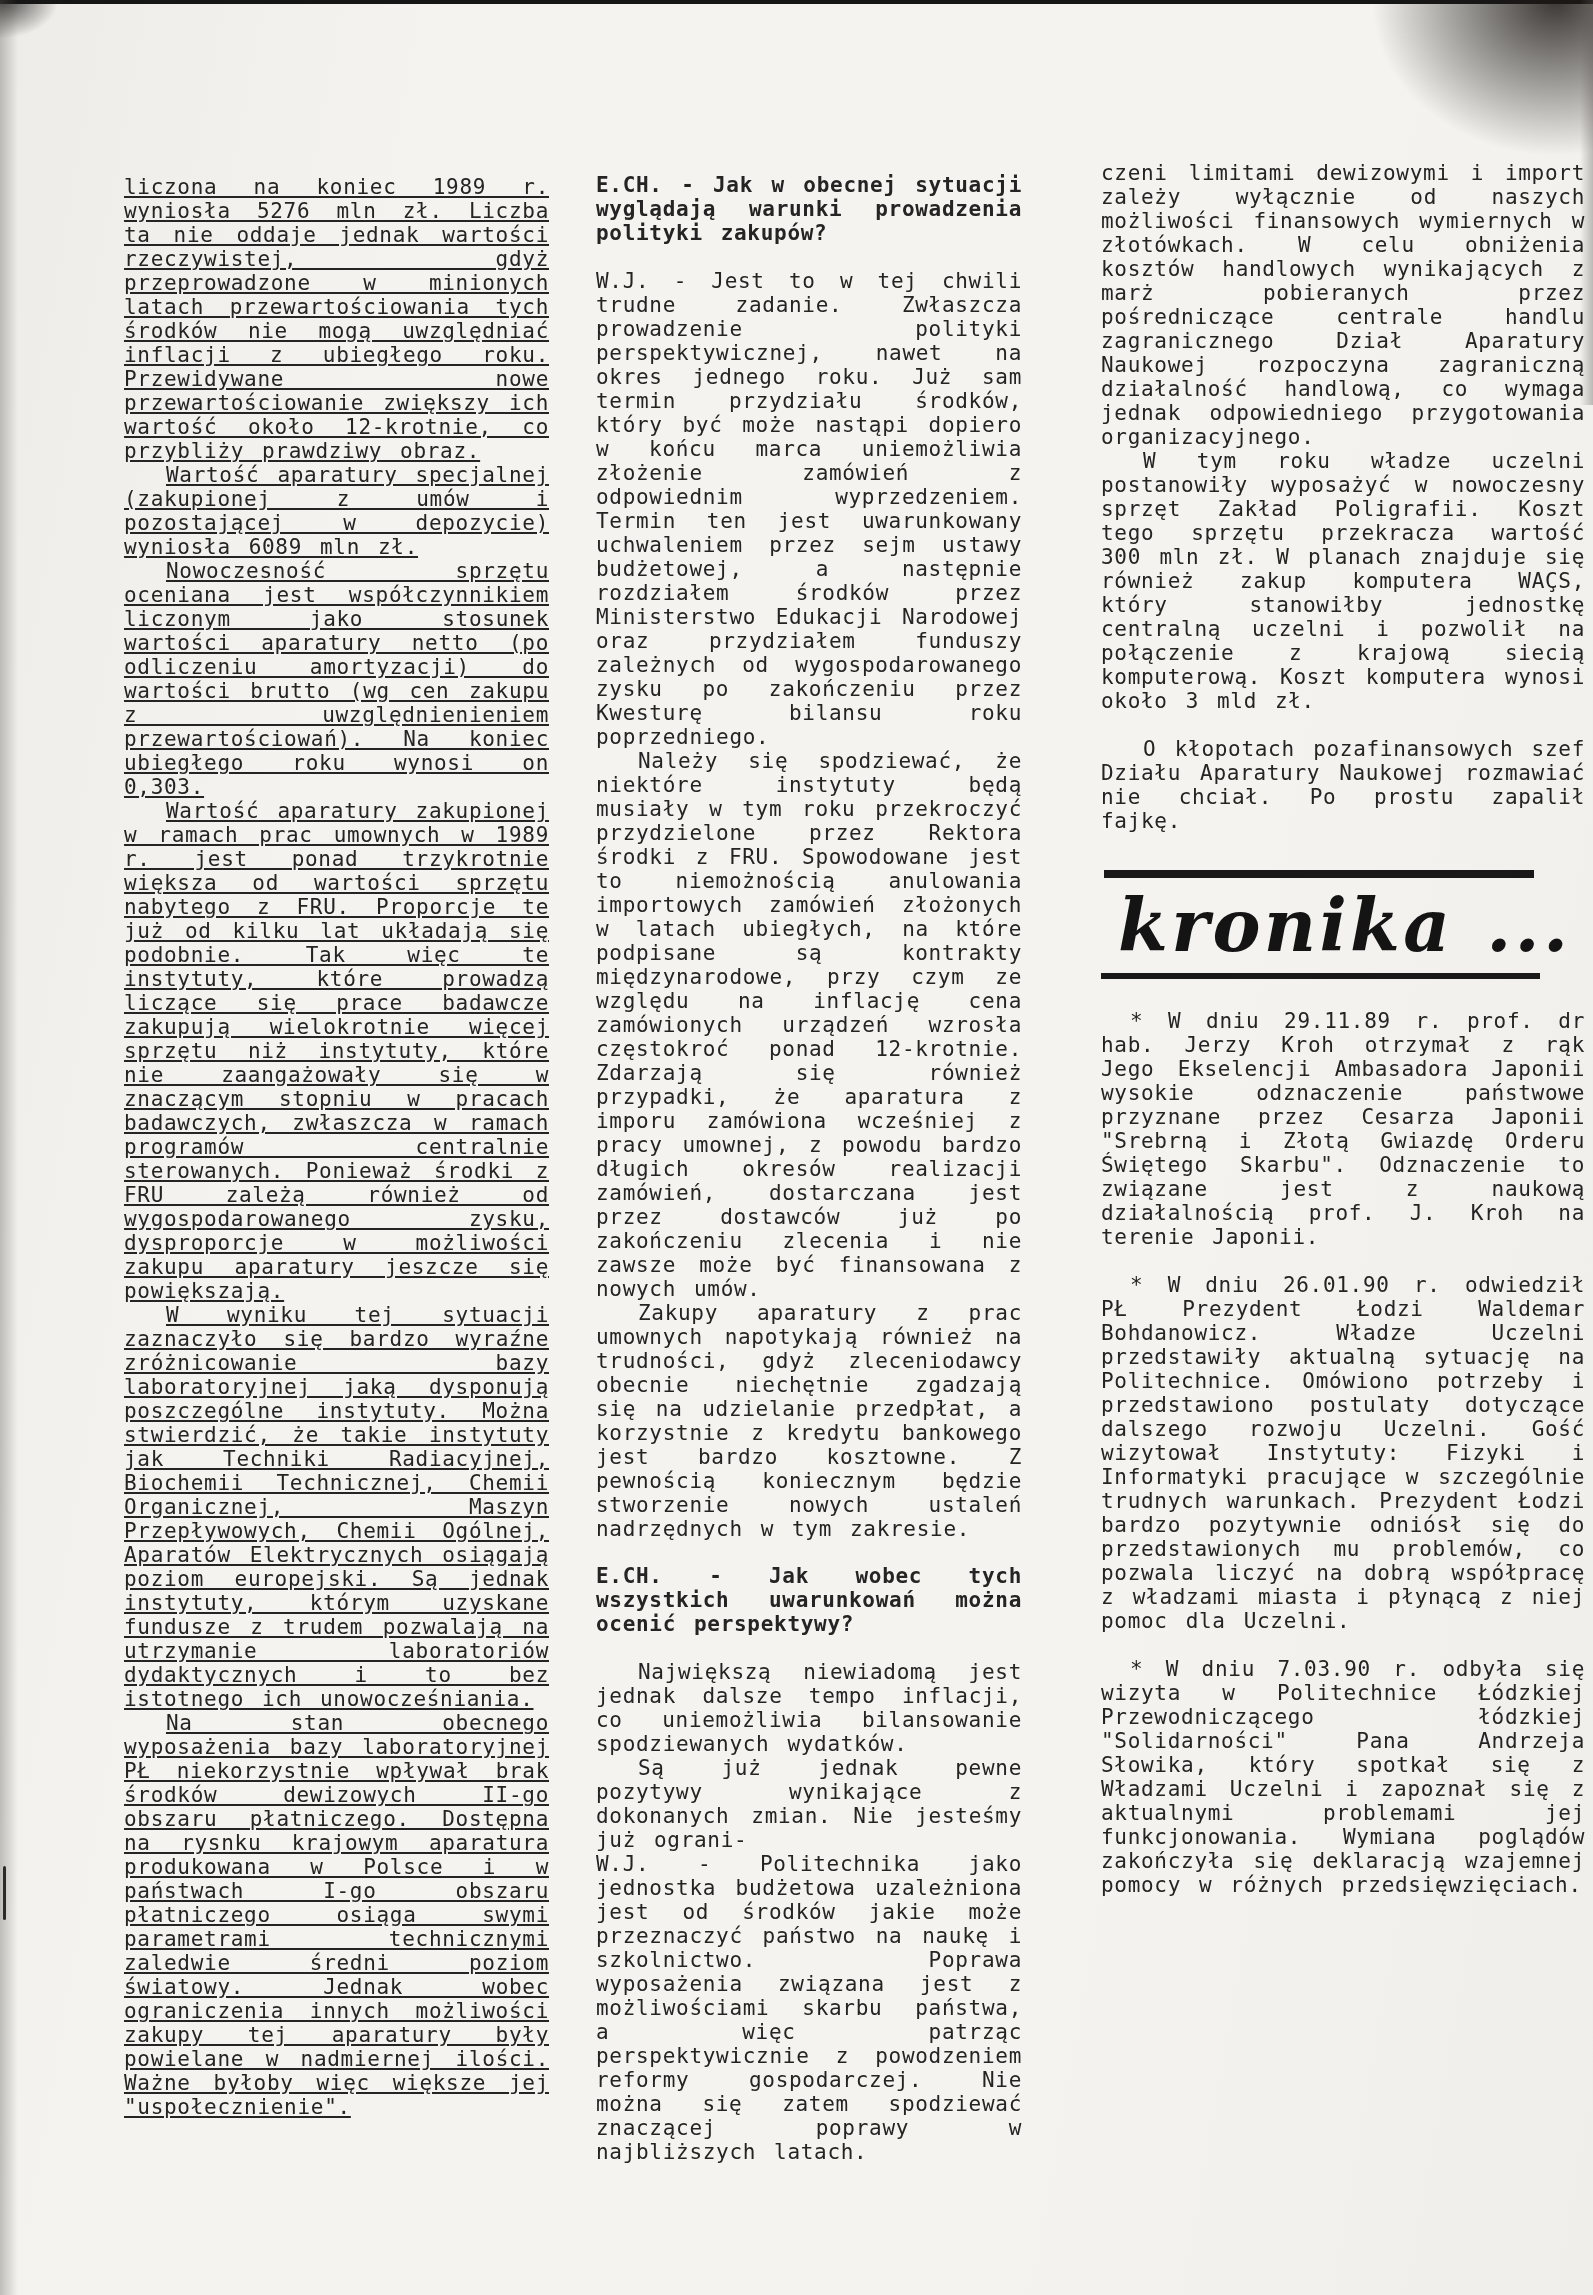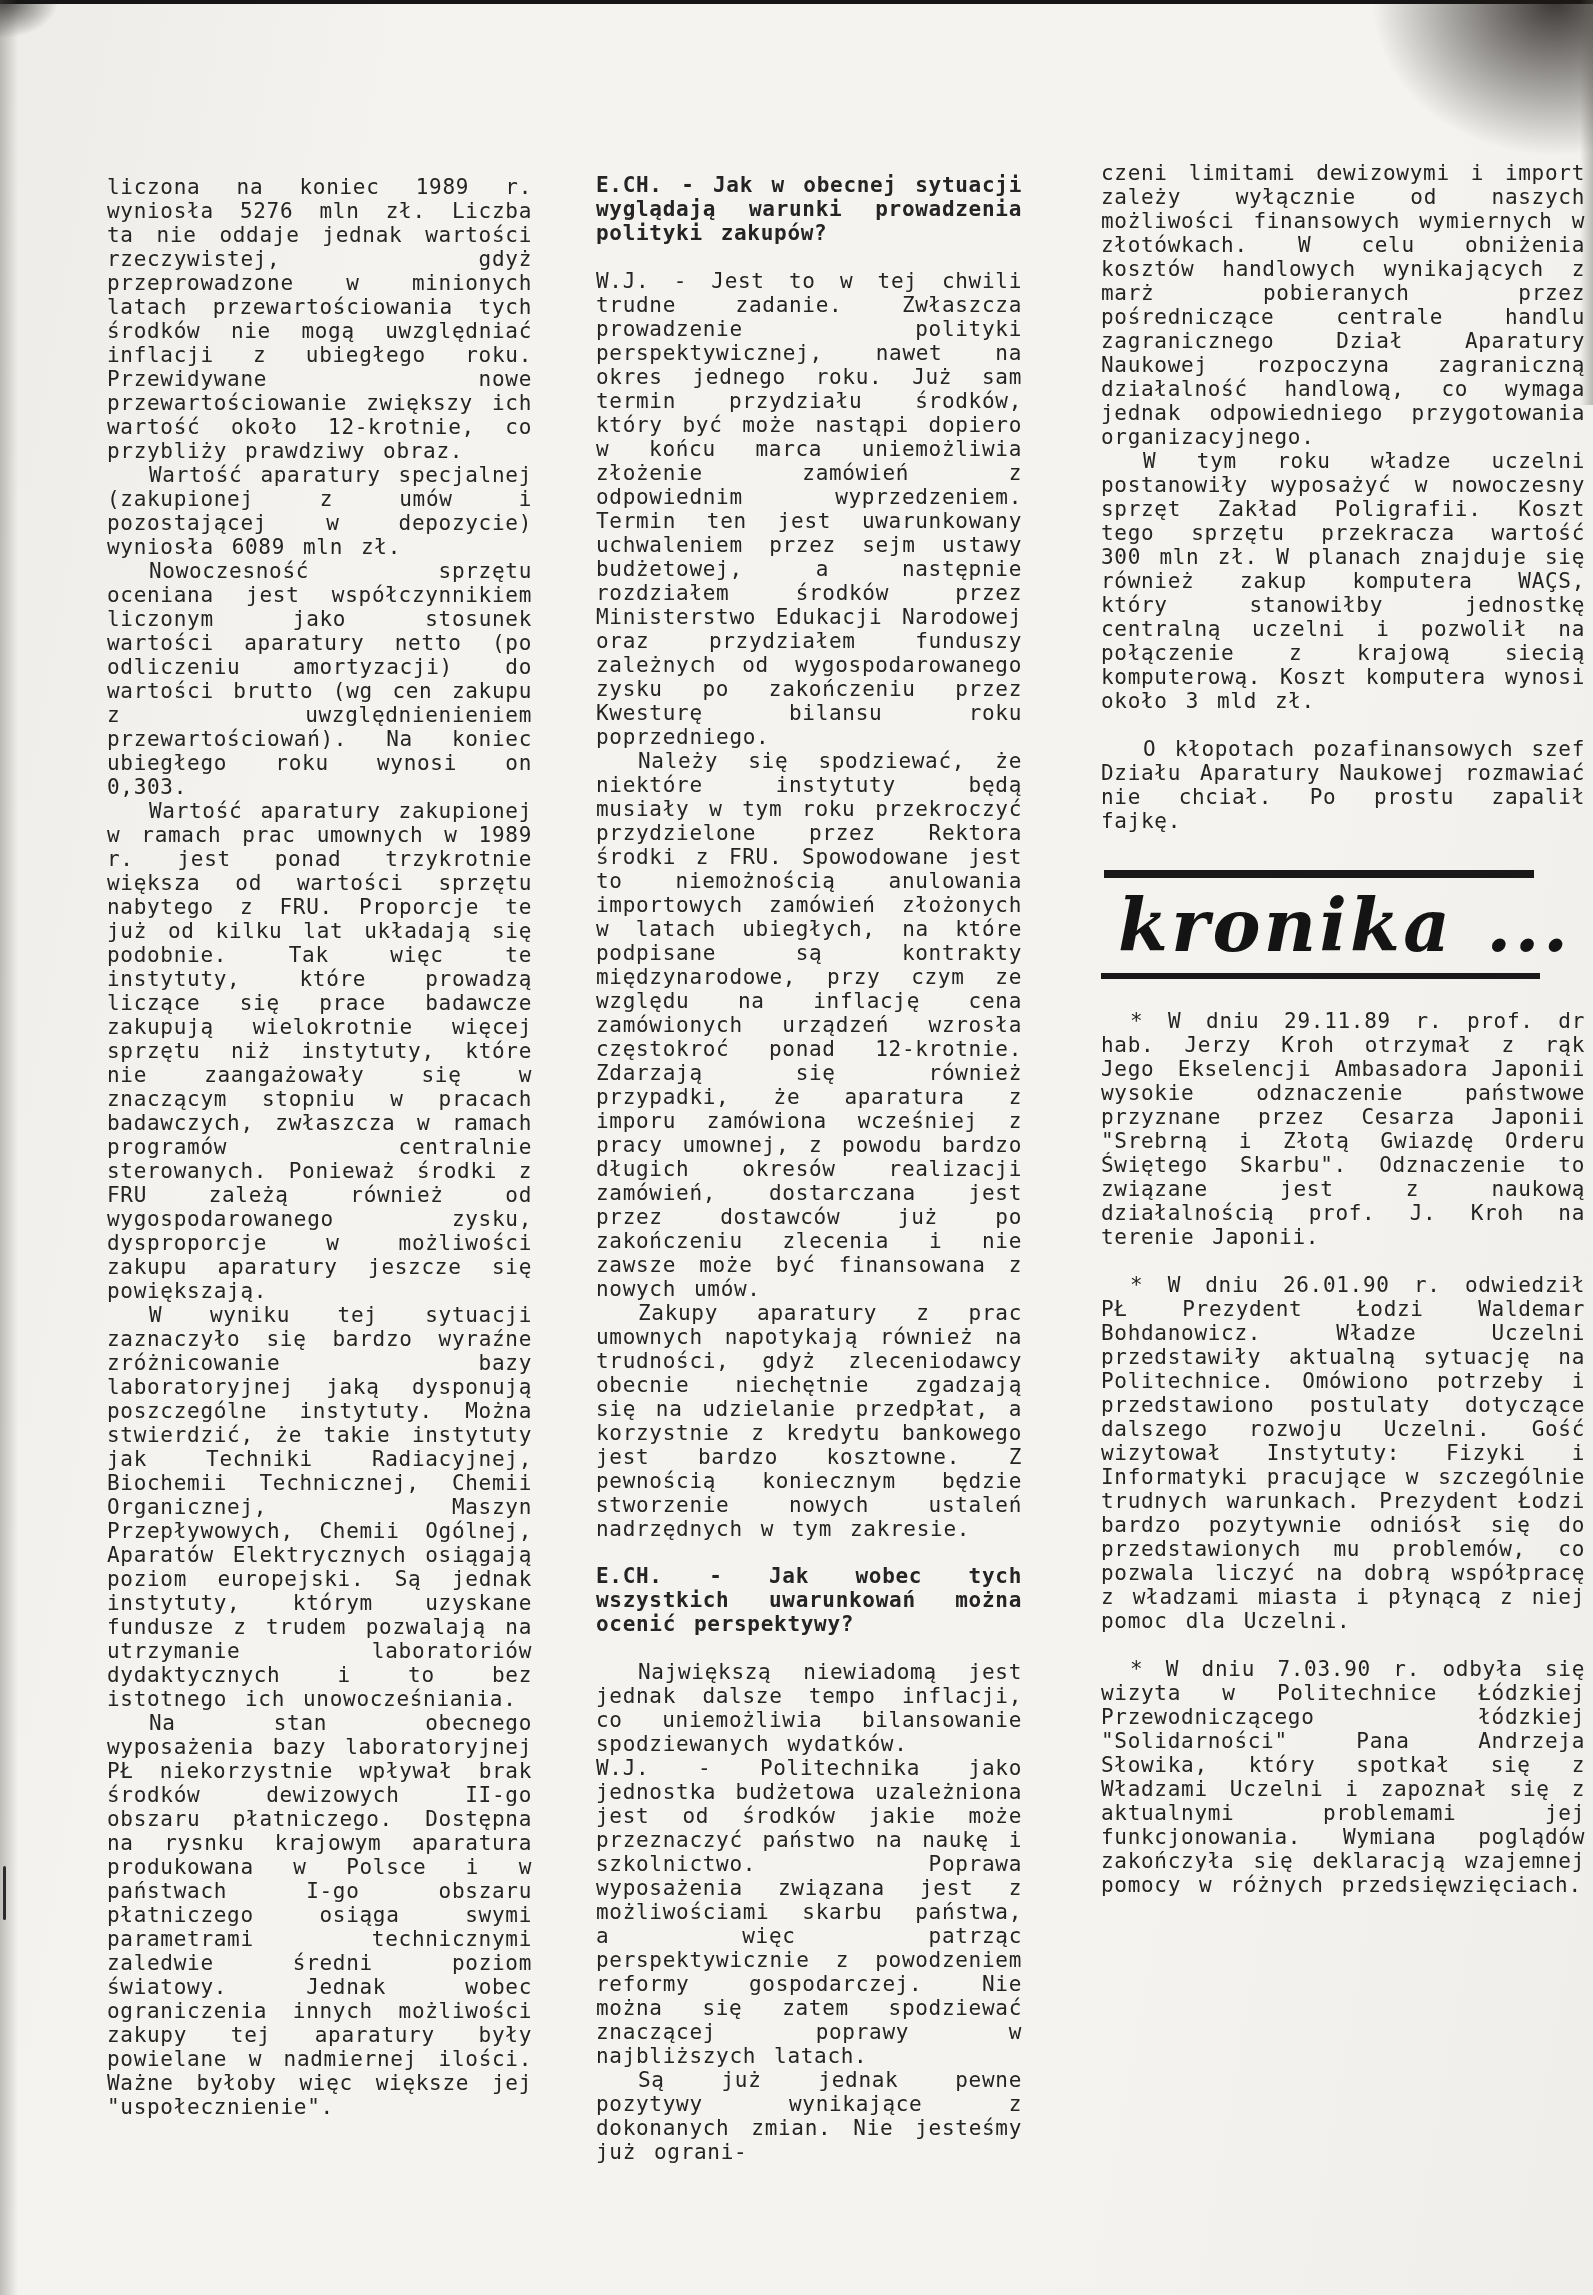--- a/index.html
+++ b/index.html
@@ -23,21 +23,21 @@
     background:linear-gradient(to left,rgba(95,90,84,.4),rgba(95,90,84,0));}
   .scan-mark{position:absolute;left:2.6px;top:1866px;width:3.3px;height:54px;background:#2b2b2b;border-radius:2px;}
 
   
   .col{
     position:absolute;
     text-align:justify;
     font-size:21px;line-height:24px;
     letter-spacing:0.7px;word-spacing:4.6px;
   }
-  .col1{left:107px;top:175px;width:425px;}
+  .col1{left:124px;top:175px;width:425px;text-decoration:underline;}
   .col2{left:596px;top:173px;width:426px;}
   .col3{left:1054px;top:161px;width:484px;margin-left:47px;}
   .para{margin:0;}
   .para.indent{text-indent:42px;}
   .para.gap{margin-top:24px;}
   .qhead{font-weight:bold;margin:23.5px 0;}
   .col > .qhead:first-child{margin-top:0;}
 
   
   .kronika{margin-top:37px;}
@@ -76,22 +76,22 @@
       <p class="para indent">Na stan obecnego wyposażenia bazy laboratoryjnej PŁ niekorzystnie wpływał brak środków dewizowych II-go obszaru płatniczego. Dostępna na rysnku krajowym aparatura produkowana w Polsce i w państwach I-go obszaru płatniczego osiąga swymi parametrami technicznymi zaledwie średni poziom światowy. Jednak wobec ograniczenia innych możliwości zakupy tej aparatury były powielane w nadmiernej ilości. Ważne byłoby więc większe jej "uspołecznienie".</p>
   </section>
 
   <section class="col col2">
     <p class="para qhead">E.CH. - Jak w obecnej sytuacji wyglądają warunki prowadzenia polityki zakupów?</p>
       <p class="para">W.J. - Jest to w tej chwili trudne zadanie. Zwłaszcza prowadzenie polityki perspektywicznej, nawet na okres jednego roku. Już sam termin przydziału środków, który być może nastąpi dopiero w końcu marca uniemożliwia złożenie zamówień z odpowiednim wyprzedzeniem. Termin ten jest uwarunkowany uchwaleniem przez sejm ustawy budżetowej, a następnie rozdziałem środków przez Ministerstwo Edukacji Narodowej oraz przydziałem funduszy zależnych od wygospodarowanego zysku po zakończeniu przez Kwesturę bilansu roku poprzedniego.</p>
       <p class="para indent">Należy się spodziewać, że niektóre instytuty będą musiały w tym roku przekroczyć przydzielone przez Rektora środki z FRU. Spowodowane jest to niemożnością anulowania importowych zamówień złożonych w latach ubiegłych, na które podpisane są kontrakty międzynarodowe, przy czym ze względu na inflację cena zamówionych urządzeń wzrosła częstokroć ponad 12-krotnie. Zdarzają się również przypadki, że aparatura z imporu zamówiona wcześniej z pracy umownej, z powodu bardzo długich okresów realizacji zamówień, dostarczana jest przez dostawców już po zakończeniu zlecenia i nie zawsze może być finansowana z nowych umów.</p>
       <p class="para indent">Zakupy aparatury z prac umownych napotykają również na trudności, gdyż zleceniodawcy obecnie niechętnie zgadzają się na udzielanie przedpłat, a korzystnie z kredytu bankowego jest bardzo kosztowne. Z pewnością koniecznym będzie stworzenie nowych ustaleń nadrzędnych w tym zakresie.</p>
       <p class="para qhead">E.CH. - Jak wobec tych wszystkich uwarunkowań można ocenić perspektywy?</p>
       <p class="para indent">Największą niewiadomą jest jednak dalsze tempo inflacji, co uniemożliwia bilansowanie spodziewanych wydatków.</p>
+      <p class="para indent">Są już jednak pewne pozytywy wynikające z dokonanych zmian. Nie jesteśmy już ograni-</p>
       <p class="para">W.J. - Politechnika jako jednostka budżetowa uzależniona jest od środków jakie może przeznaczyć państwo na naukę i szkolnictwo. Poprawa wyposażenia związana jest z możliwościami skarbu państwa, a więc patrząc perspektywicznie z powodzeniem reformy gospodarczej. Nie można się zatem spodziewać znaczącej poprawy w najbliższych latach.</p>
-      <p class="para indent">Są już jednak pewne pozytywy wynikające z dokonanych zmian. Nie jesteśmy już ograni-</p>
   </section>
 
   <section class="col col3">
     <div>
       <p class="para">czeni limitami dewizowymi i import zależy wyłącznie od naszych możliwości finansowych wymiernych w złotówkach. W celu obniżenia kosztów handlowych wynikających z marż pobieranych przez pośredniczące centrale handlu zagranicznego Dział Aparatury Naukowej rozpoczyna zagraniczną działalność handlową, co wymaga jednak odpowiedniego przygotowania organizacyjnego.</p>
         <p class="para indent">W tym roku władze uczelni postanowiły wyposażyć w nowoczesny sprzęt Zakład Poligrafii. Koszt tego sprzętu przekracza wartość 300 mln zł. W planach znajduje się również zakup komputera WAÇS, który stanowiłby jednostkę centralną uczelni i pozwolił na połączenie z krajową siecią komputerową. Koszt komputera wynosi około 3 mld zł.</p>
         <p class="para indent gap">O kłopotach pozafinansowych szef Działu Aparatury Naukowej rozmawiać nie chciał. Po prostu zapalił fajkę.</p>
     </div>
     <div class="kronika">
       <div class="rule rule-top"></div>

